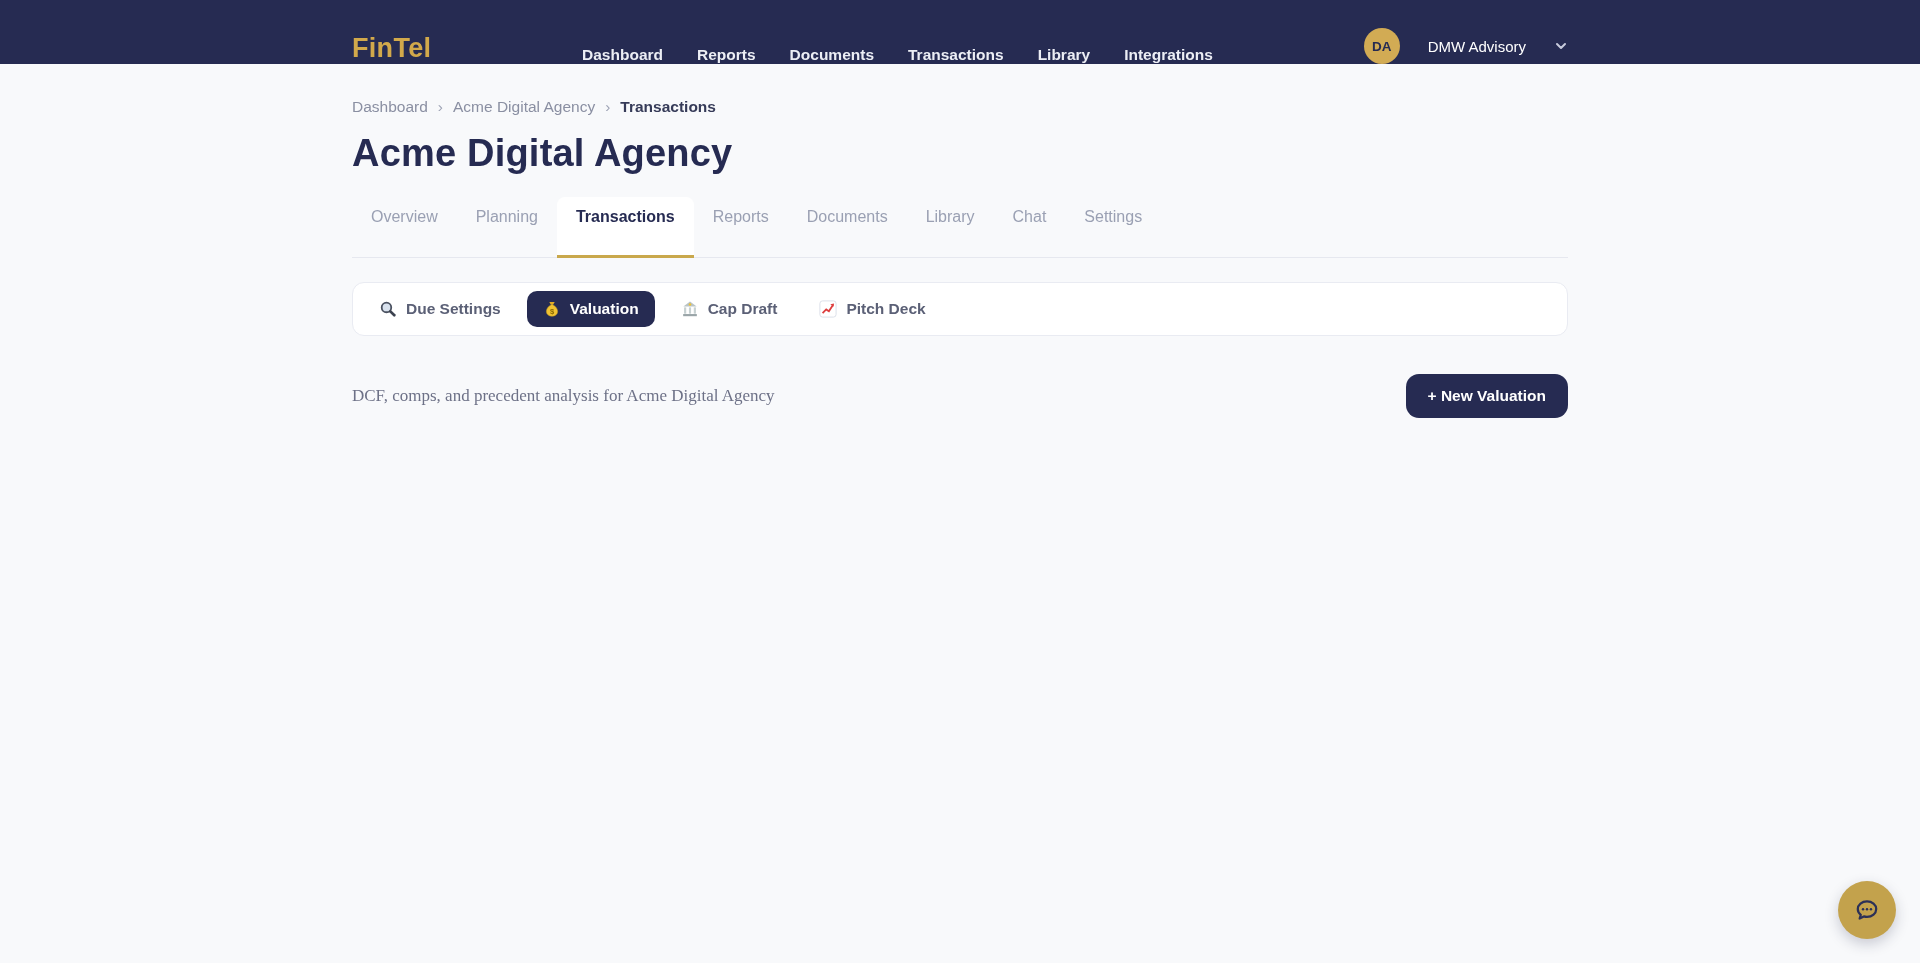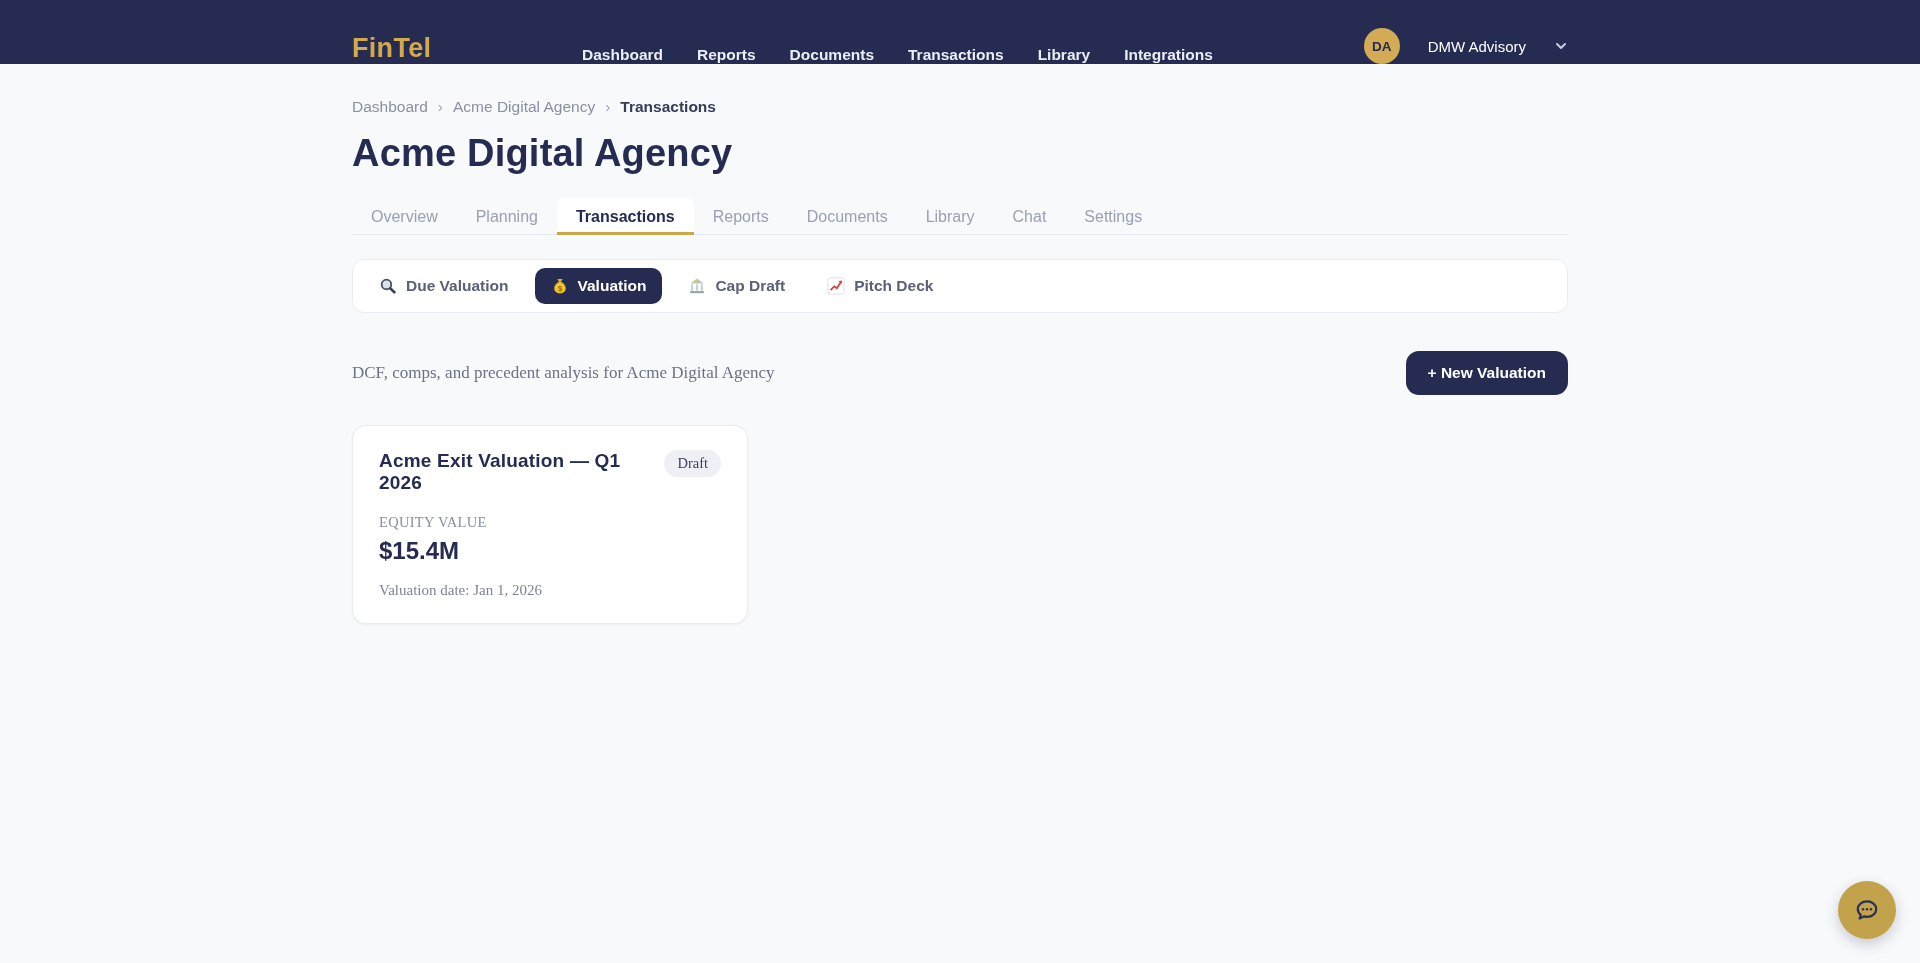--- a/index.html
+++ b/index.html
@@ -50,21 +50,21 @@
 
   .page-title {
     margin: 16px 0 0 0;
     font-size: 38px; font-weight: 800; color: #262b52; letter-spacing: .2px;
   }
 
   .tabs {
     margin-top: 22px; display: flex; border-bottom: 1px solid #e6e8ef;
   }
   .tab {
-    padding: 11px 19px 6px; font-size: 16px; font-weight: 500; color: #9aa0b3;
+    padding: 11px 19px 29px; font-size: 16px; font-weight: 500; color: #9aa0b3;
     border-bottom: 3px solid transparent; margin-bottom: -1px;
     cursor: pointer; white-space: nowrap; text-align: center;
   }
   .tab.active {
     color: #262b52; font-weight: 700; background: #ffffff;
     border-bottom-color: #c9a84c; border-radius: 8px 8px 0 0;
   }
 
   .subbar {
     margin-top: 24px; background: #ffffff;
@@ -166,21 +166,21 @@
   </div>
 
   <div class="subbar">
     <div class="subtab">
       <span class="icon">
         <svg width="18" height="18" viewBox="0 0 20 20">
           <circle cx="8.3" cy="8.3" r="5.3" fill="#d9e2ee" stroke="#4a5160" stroke-width="2"></circle>
           <line x1="12.6" y1="12.6" x2="17" y2="17" stroke="#3c4250" stroke-width="3" stroke-linecap="round"></line>
         </svg>
       </span>
-      <span>Due Valuation</span>
+      <span>Due Settings</span>
     </div>
     <div class="subtab active">
       <span class="icon">
         <svg width="18" height="18" viewBox="0 0 20 20">
           <path d="M7 2.2 L13 2.2 L11.2 5.4 L8.8 5.4 Z" fill="#e3ac25"></path>
           <path d="M10 5 C5.6 6.8 3.8 10 3.8 13 a6.2 5 0 0 0 12.4 0 c0-3-1.8-6.2-6.2-8z" fill="#f1c232" stroke="#caa21d" stroke-width=".6"></path>
           <text x="10" y="15.4" font-size="8.5" font-weight="bold" text-anchor="middle" fill="#8a6a00" font-family="Liberation Sans, sans-serif">$</text>
         </svg>
       </span>
       <span>Valuation</span>
@@ -210,29 +210,20 @@
     </div>
   </div>
 
   <div class="section-row">
     <div>
       <div class="section-sub serif">DCF, comps, and precedent analysis for Acme Digital Agency</div>
     </div>
     <button class="primary-btn">+ New Valuation</button>
   </div>
 
-  <div class="card">
-    <div class="card-head">
-      <div class="card-title">Acme Exit Valuation — Q1 2026</div>
-      <div class="badge serif">Draft</div>
-    </div>
-    <div class="metric-label serif">EQUITY VALUE</div>
-    <div class="metric-value">$15.4M</div>
-    <div class="date-line serif">Valuation date: Jan 1, 2026</div>
-  </div>
 
 </div>
 
 <div class="fab">
   <span style="display:flex;">
     <svg width="28" height="28" viewBox="0 0 24 24">
       <path d="M12 4.6 c-4.4 0 -7.9 2.9 -7.9 6.6 0 2 1 3.7 2.6 4.9 l-1 3.2 3.6 -1.8 c0.85 0.25 1.75 0.4 2.7 0.4 4.4 0 7.9 -2.9 7.9 -6.7 0 -3.7 -3.5 -6.6 -7.9 -6.6 z" fill="none" stroke="#2b3057" stroke-width="1.9" stroke-linejoin="round"></path>
       <circle cx="8.6" cy="11.3" r="1.05" fill="#2b3057"></circle>
       <circle cx="12" cy="11.3" r="1.05" fill="#2b3057"></circle>
       <circle cx="15.4" cy="11.3" r="1.05" fill="#2b3057"></circle>

